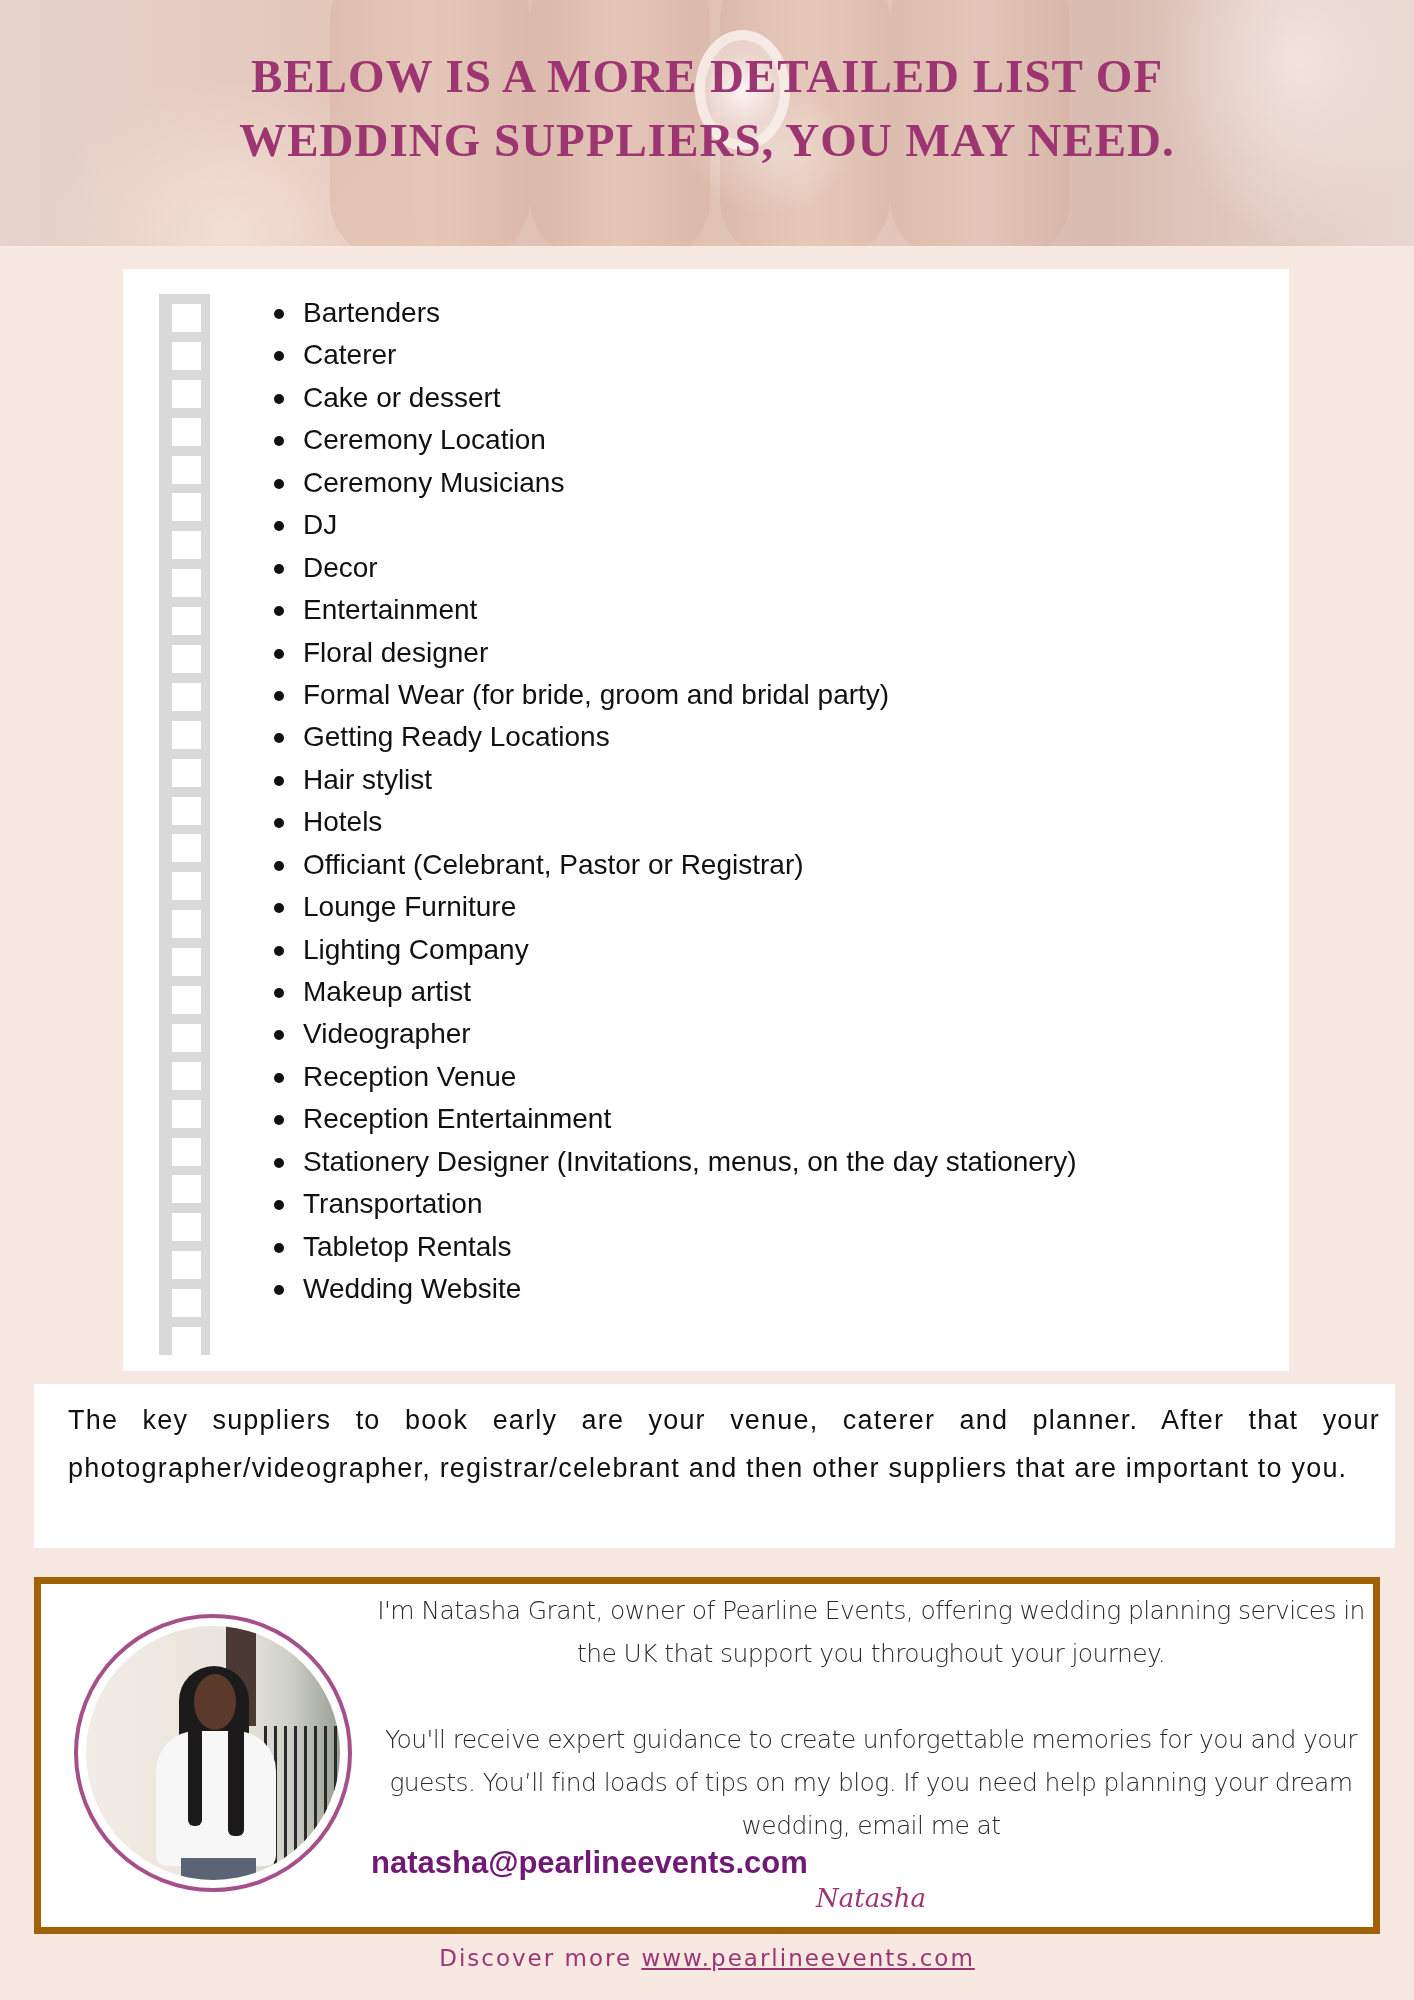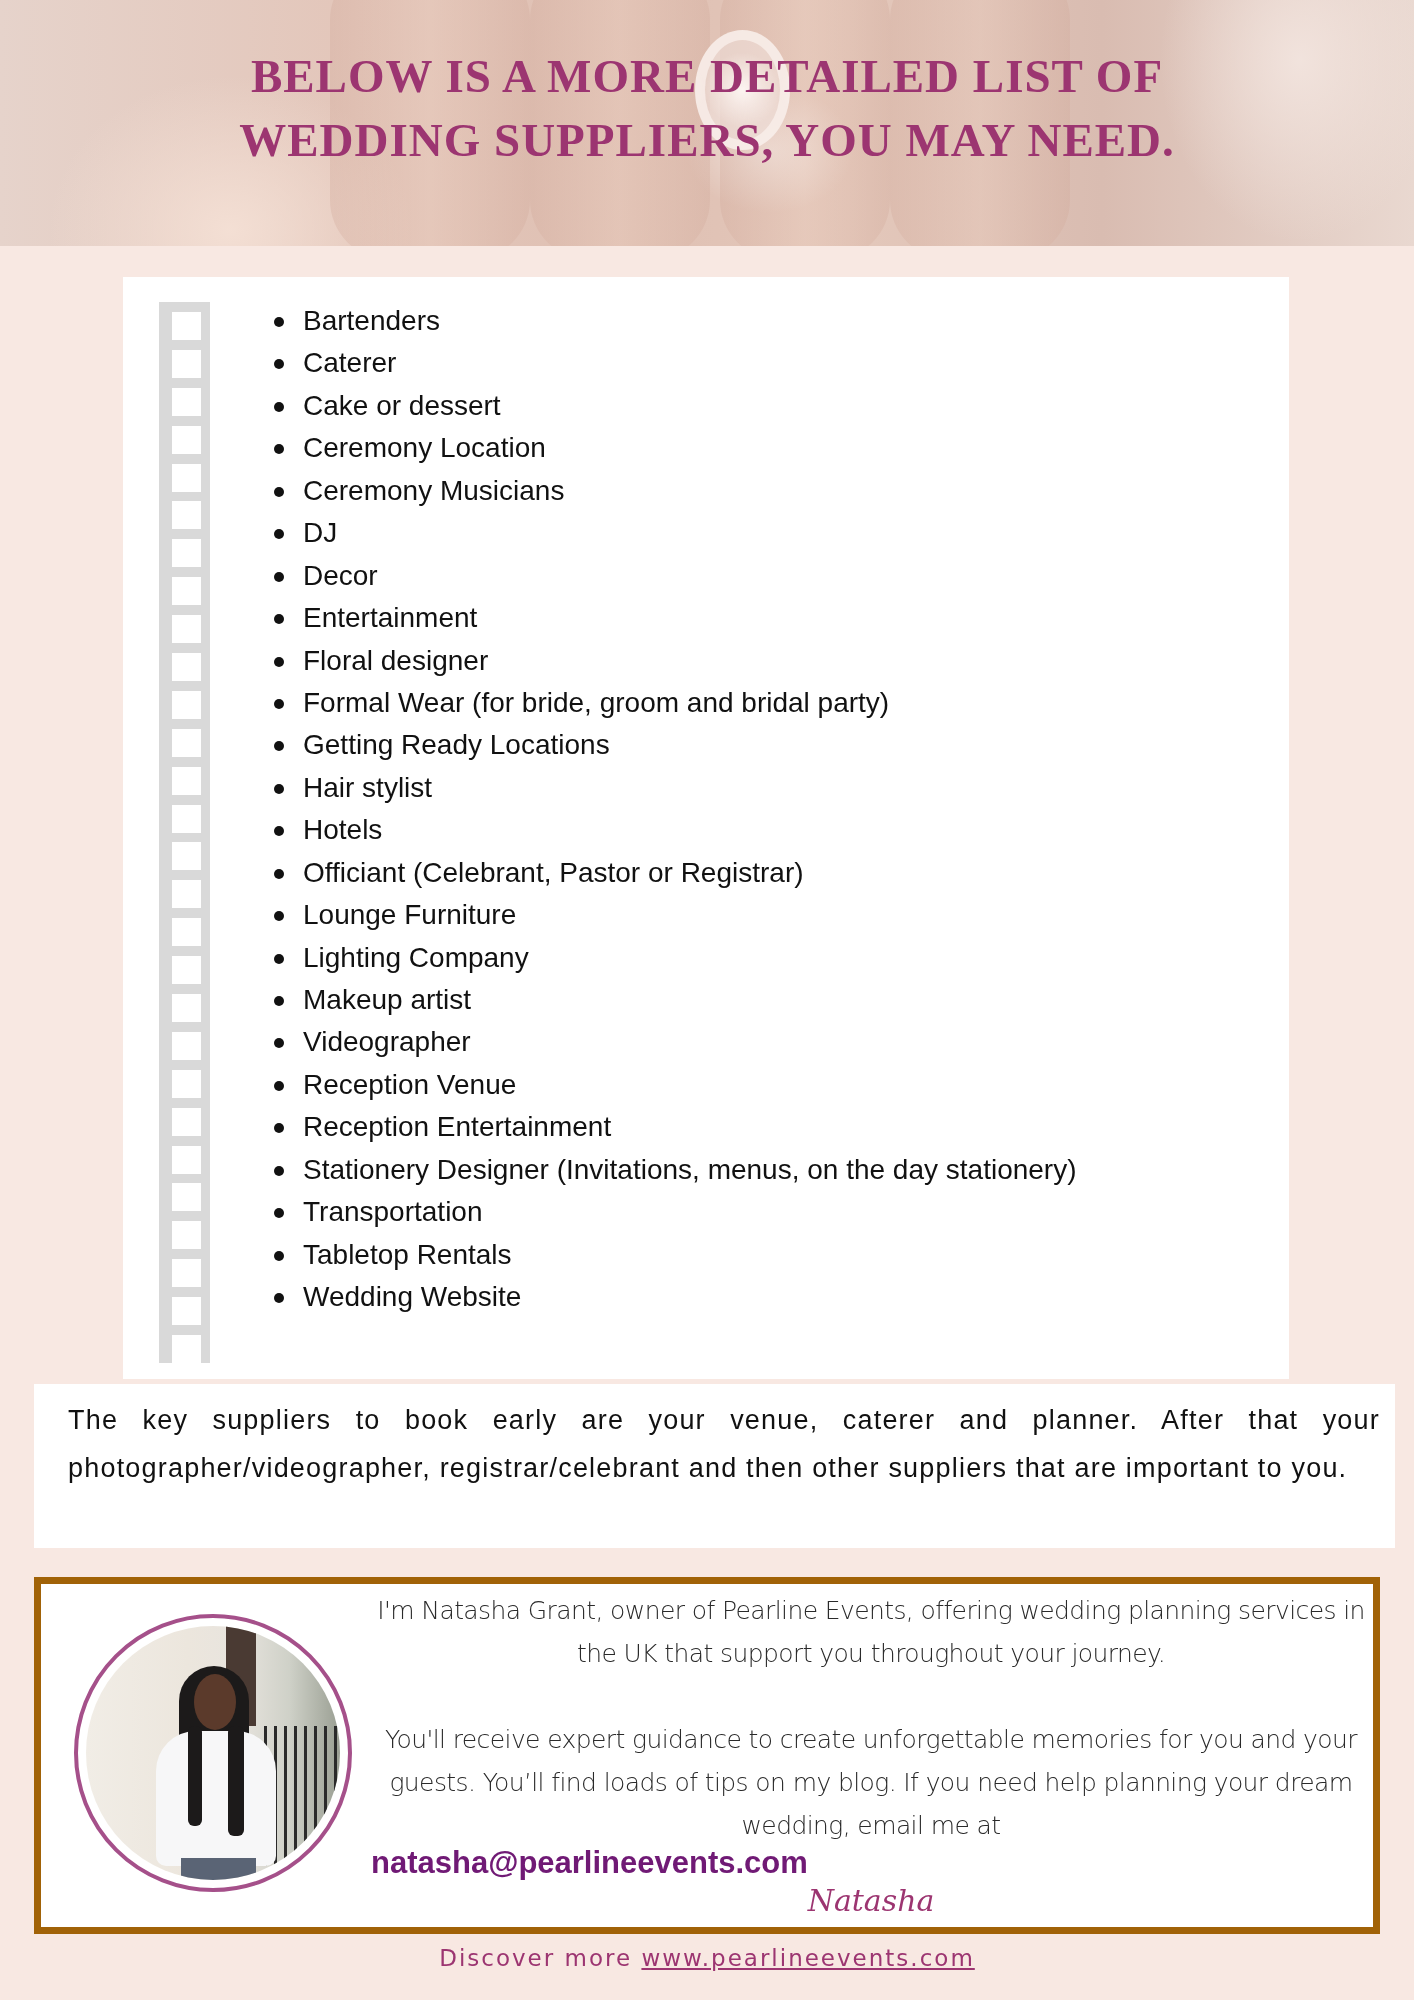--- a/index.html
+++ b/index.html
@@ -39,21 +39,20 @@
       font-size: 47px;
       line-height: 64px;
       letter-spacing: 1px;
       color: #9c3571;
     }
 
     
     .list-panel {
       position: absolute; left: 123px; top: 269px; width: 1166px; height: 1102px;
       background: #ffffff;
-      margin-top: 8px;
     }
     .check-strip {
       position: absolute; left: 36px; top: 25px; width: 51px; height: 1061px;
       background: #d9d9d9;
       padding-top: 10px;
     }
     .check-box {
       width: 29px; height: 28px;
       margin: 0 0 9.9px 13px;
       background: #ffffff;
@@ -140,21 +139,21 @@
       font-family: "Liberation Sans", sans-serif;
       font-weight: bold;
       font-size: 31px;
       color: #701a75;
     }
     .signature {
       position: absolute; left: 330px; top: 299px; width: 1000px;
       text-align: center;
       font-family: "DejaVu Serif", serif;
       font-style: italic;
-      font-size: 30px;
+      font-size: 26px;
       color: #9c3571;
     }
 
     
     .footer {
       position: absolute; left: 0; top: 1945px; width: 1414px;
       text-align: center;
       font-family: "DejaVu Sans", sans-serif;
       font-size: 23px;
       letter-spacing: 2px;

